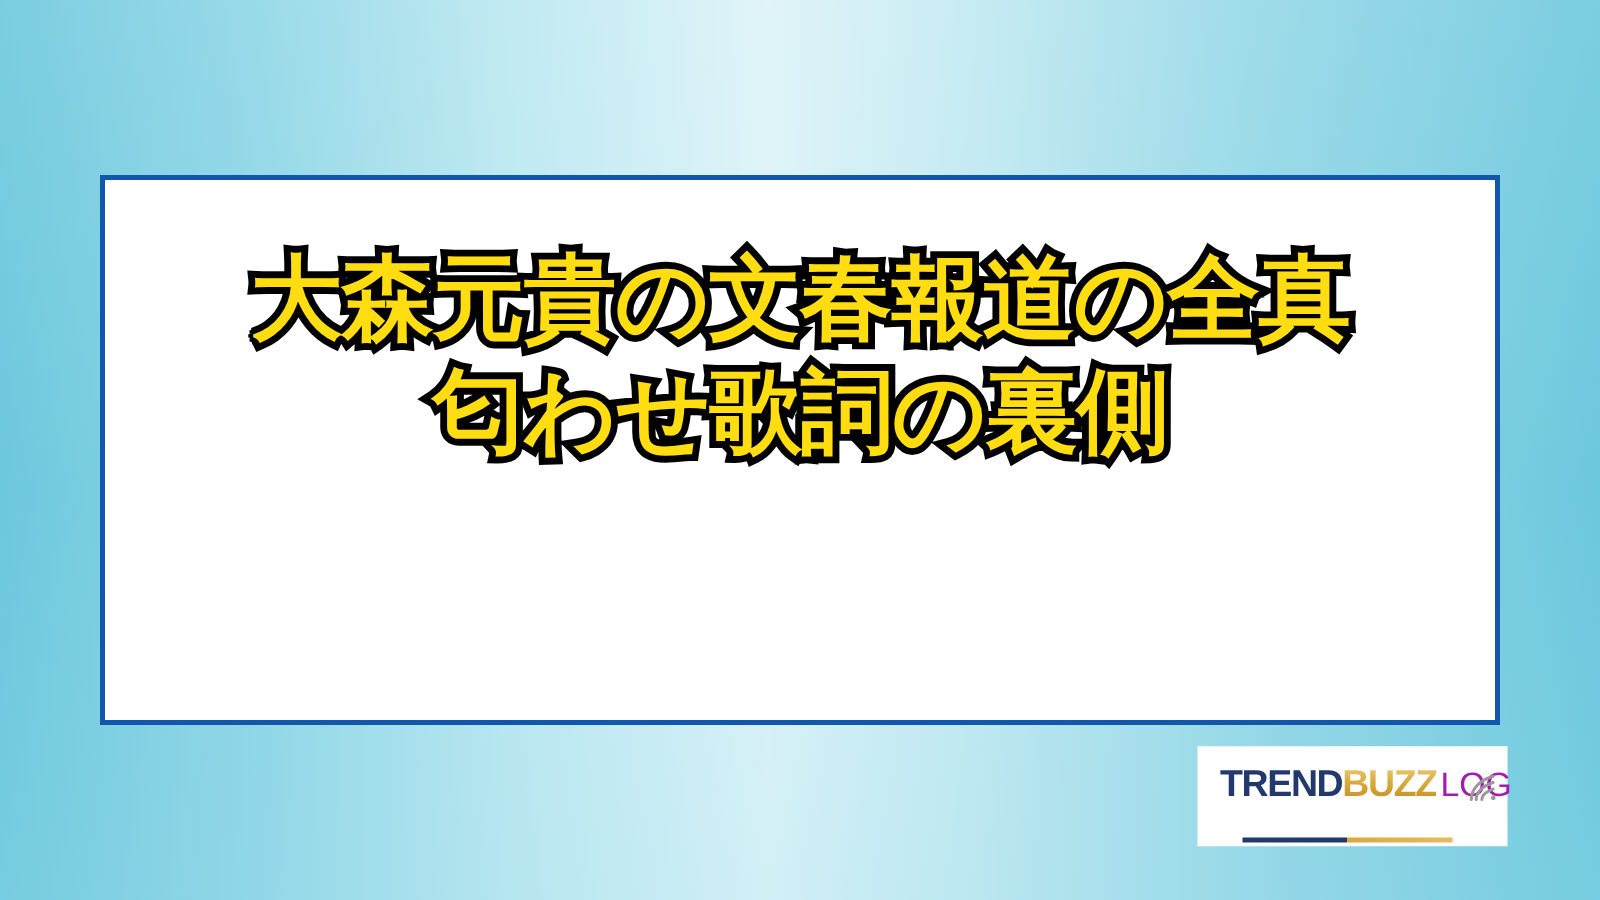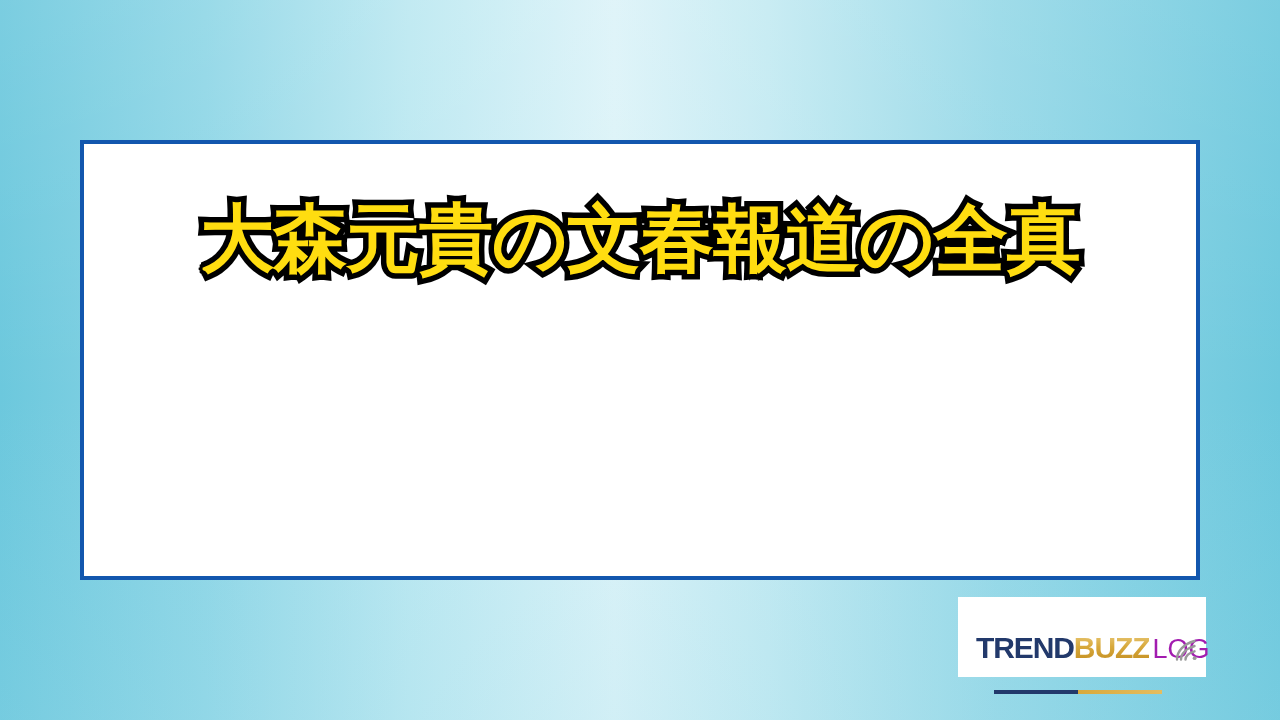--- a/index.html
+++ b/index.html
@@ -74,21 +74,20 @@
     height: 80px;
     background: #ffffff;
     box-sizing: border-box;
   }
   #logo-inner {
     position: absolute;
     left: 18px;
     top: 16px;
     right: 10px;
     bottom: 10px;
-    margin-top: 20px;
   }
   #wordmark {
     position: relative;
     display: flex;
     align-items: baseline;
     height: 34px;
   }
   .wm-trend {
     font-family: "Liberation Sans", "DejaVu Sans", sans-serif;
     font-weight: 700;
@@ -135,20 +134,21 @@
 </style>
 </head>
 <body>
 
 <div id="stage">
 
   <div id="card">
 
     <div id="title-block">
       <span class="title-line">大森元貴の文春報道の全真</span>
+      <span class="title-line">匂わせ歌詞の裏側</span>
     </div>
 
   </div>
 
   <div id="logo-card">
     <div id="logo-inner">
 
       <div id="wordmark">
         <span class="wm-trend">TREND</span>
         <span class="wm-buzz">BUZZ</span>

